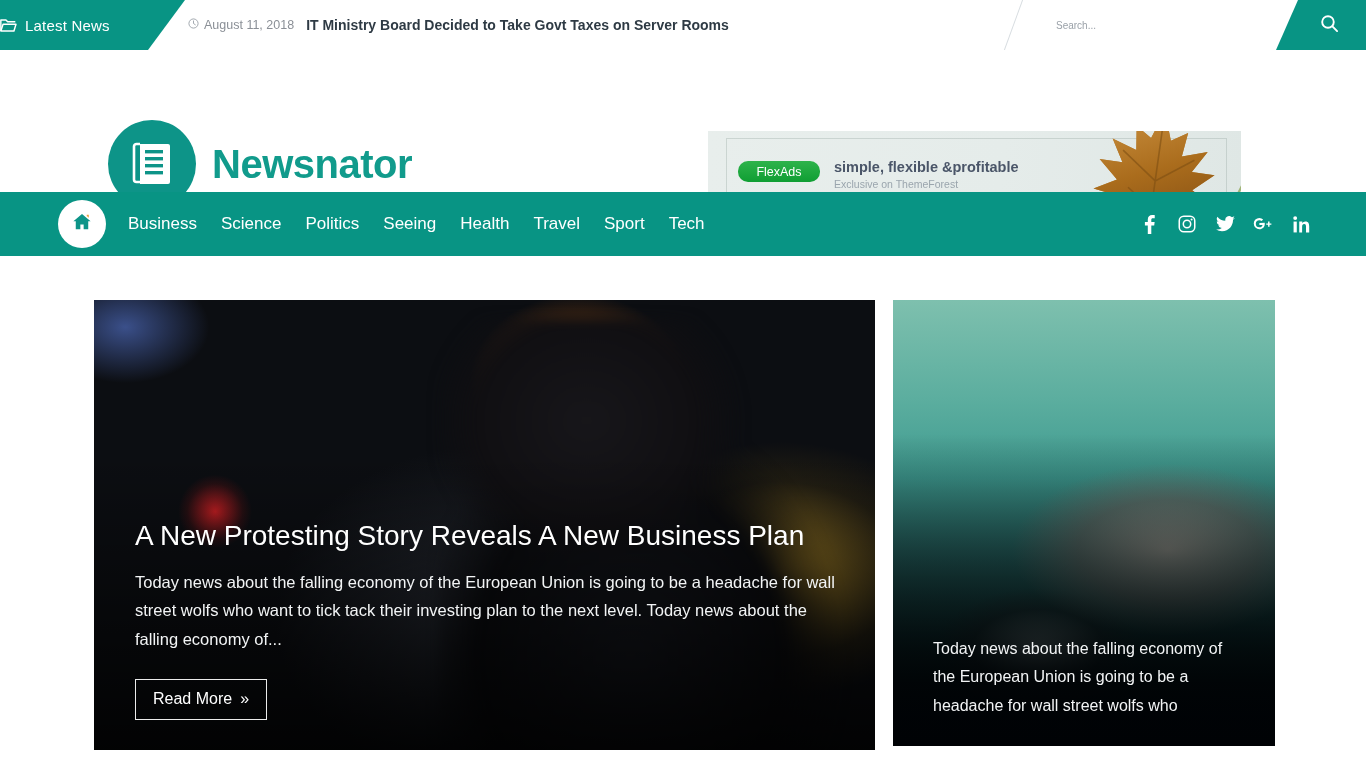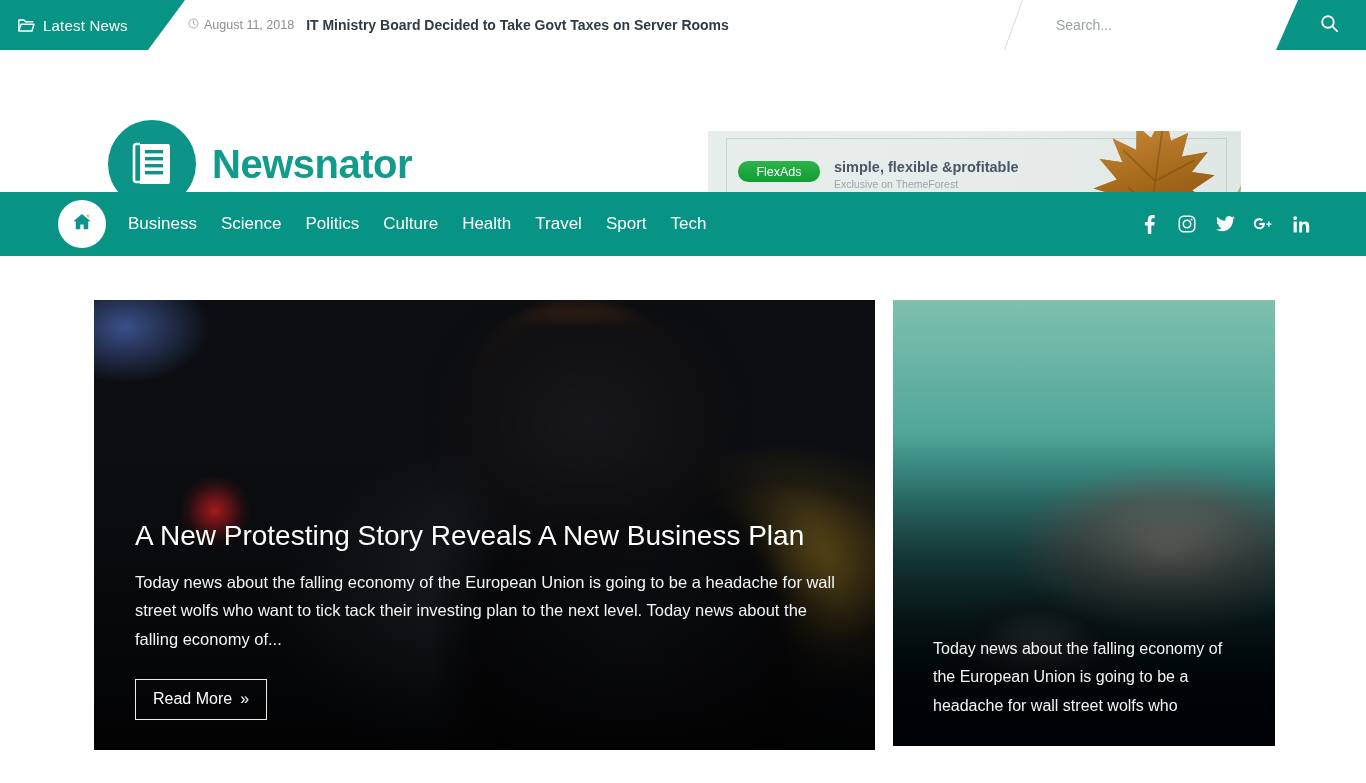--- a/index.html
+++ b/index.html
@@ -20,21 +20,20 @@
     overflow: hidden;
   }
   .topbar-wedge {
     position: absolute;
     left: 0; top: 0;
     width: 185px; height: 50px;
     background: #089484;
     clip-path: polygon(0 0, 185px 0, 148px 50px, 0 50px);
     display: flex;
     align-items: center;
-    padding-left: 18px;
     gap: 8px;
   }
   .topbar-wedge .folder-icon { display: flex; align-items: center; }
   .latest-news-label {
     color: #ffffff;
     font-size: 15px;
     letter-spacing: 0.2px;
     white-space: nowrap;
   }
 
@@ -70,21 +69,21 @@
     transform-origin: center;
   }
   .search-input {
     position: absolute;
     left: 1056px; top: 0;
     width: 220px; height: 50px;
     border: none;
     outline: none;
     background: transparent;
     font-family: "Liberation Sans", sans-serif;
-    font-size: 14px;
+    font-size: 10px;
     color: #4c1d95;
   }
   .search-input::placeholder { color: #9aa1a8; }
 
   .search-btn {
     position: absolute;
     right: 0; top: 0;
     width: 90px; height: 50px;
     background: #089484;
     border: none;
@@ -409,21 +408,21 @@
         <path d="M12 3.2L2.6 11.2h2.6V20h5.0v-5.2h3.6V20h5.0v-8.8h2.6L12 3.2z" fill="#0d9488"></path>
         <path d="M17.2 4.2h2.2v3.1l-2.2-1.9z" fill="#e8a33d"></path>
       </svg>
     </span>
   </div>
 
   <div class="nav-links">
     <a class="nav-link">Business</a>
     <a class="nav-link">Science</a>
     <a class="nav-link">Politics</a>
-    <a class="nav-link">Culture</a>
+    <a class="nav-link">Seeing</a>
     <a class="nav-link">Health</a>
     <a class="nav-link">Travel</a>
     <a class="nav-link">Sport</a>
     <a class="nav-link">Tech</a>
   </div>
 
   <div class="nav-social">
     <a class="social-icon">
       <svg width="11" height="19" viewBox="0 0 11 19">
           <path d="M7.3 19v-8.6h2.9l.43-3.35H7.3V4.9c0-.97.27-1.63 1.66-1.63h1.78V.28C10.43.2 9.37.1 8.14.1 5.56.1 3.8 1.68 3.8 4.57v2.48H.9v3.35h2.9V19h3.5z" fill="#ffffff"></path>

